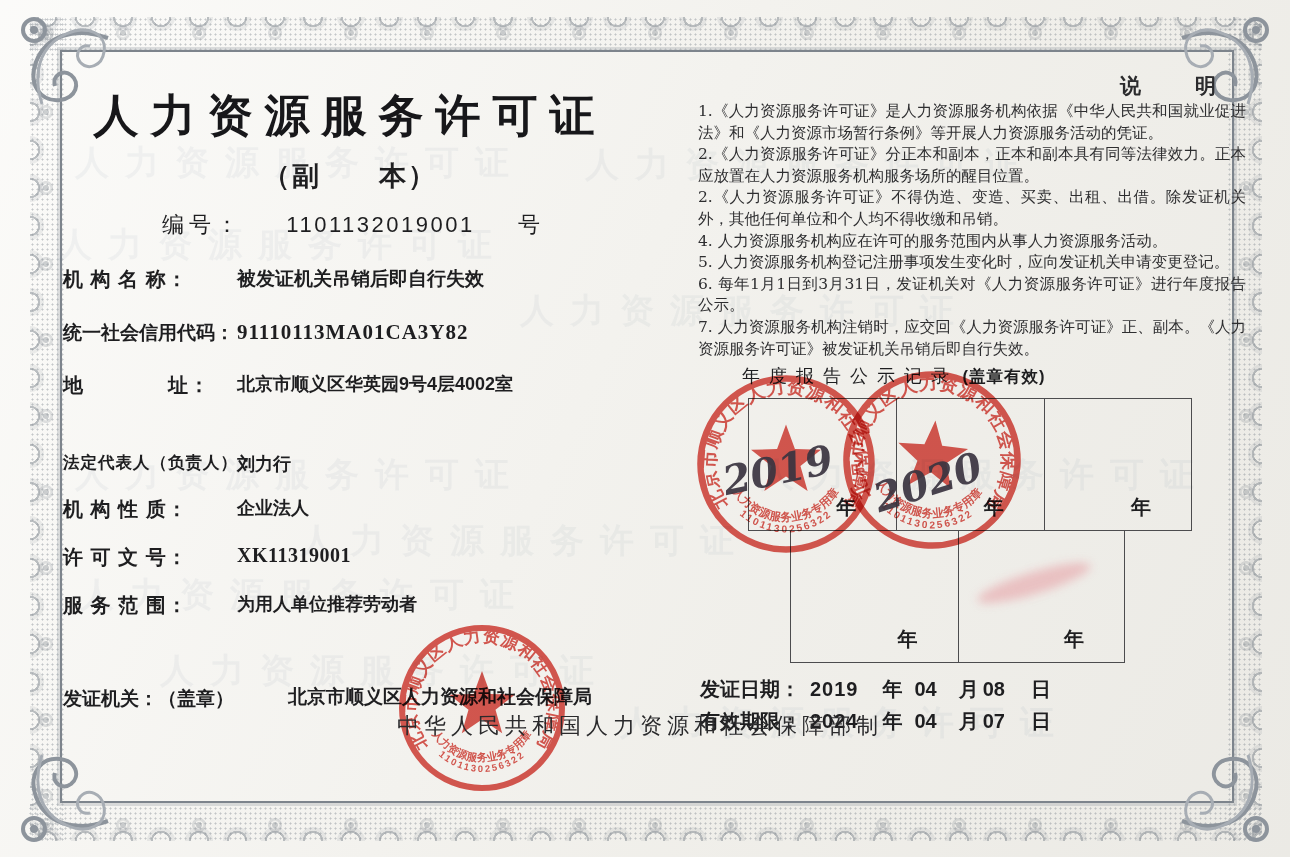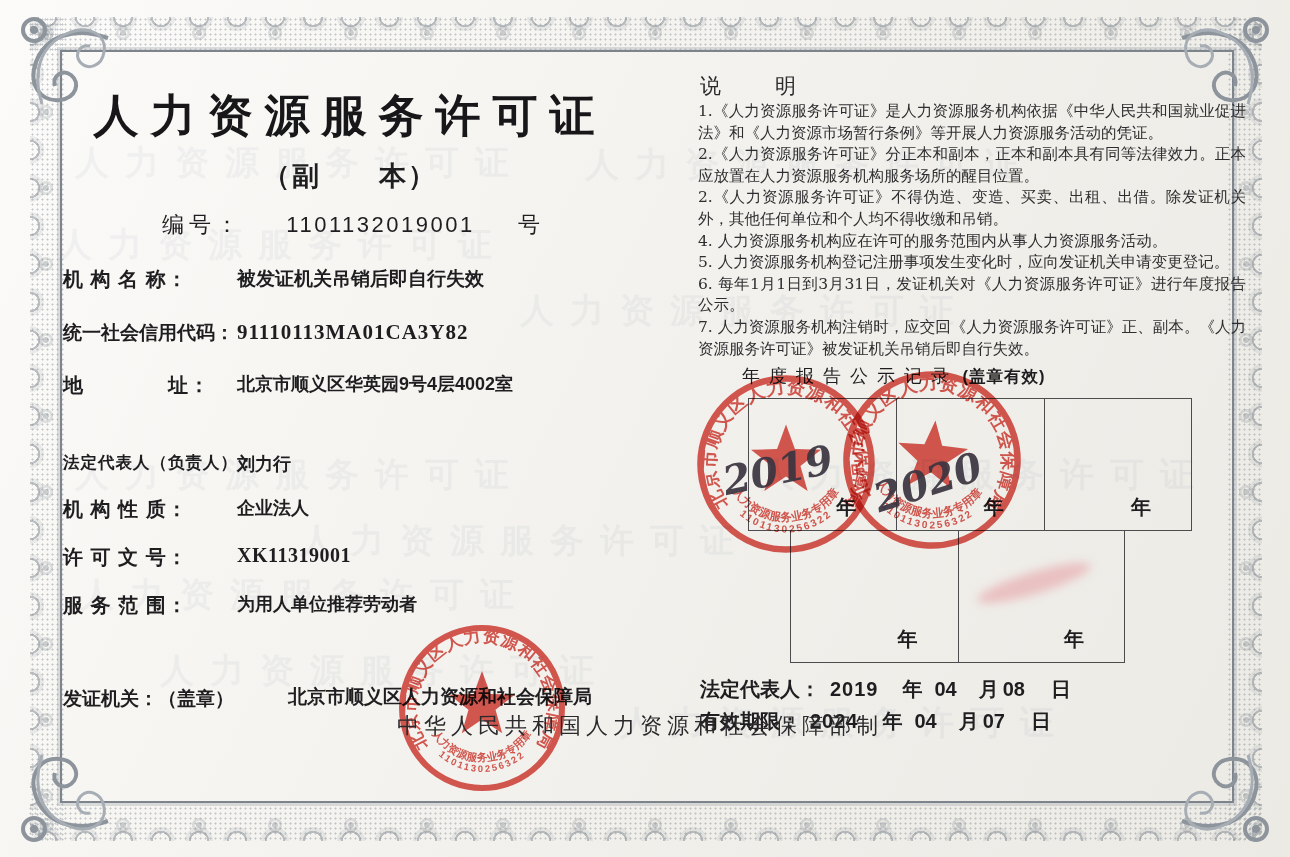--- a/index.html
+++ b/index.html
@@ -47,21 +47,21 @@
   .frow.legal .lbl{font-size:16.5px;font-weight:bold;transform:scaleX(.94);transform-origin:left;}
   .frow.legal .val{font-size:18px;}
   .frow.addr .val, .frow.type .val, .frow.scope .val{font-size:18px;}
   .frow.lic .val{font-family:"Liberation Serif",serif;font-size:20px;font-weight:700;letter-spacing:.5px;}
   .issuer{position:absolute;left:63px;top:686px;white-space:nowrap;}
   .issuer .lbl{font-size:19px;font-weight:bold;}
   .issuer .val{position:absolute;left:225px;top:-2px;font-size:19px;font-weight:bold;}
   .footer{position:absolute;left:330px;top:711px;width:620px;text-align:center;
           font-family:"DejaVu Serif",serif;font-size:22px;letter-spacing:5px;color:#2a2a2c;}
   
-  .ins-header{position:absolute;left:700px;top:72px;width:520px;text-align:left;font-size:21px;font-weight:normal;letter-spacing:4px;color:#2b2b2d;}
+  .ins-header{position:absolute;left:700px;top:72px;width:520px;text-align:right;font-size:21px;font-weight:bold;letter-spacing:4px;color:#2b2b2d;}
   .ins-list{position:absolute;left:698px;top:101px;width:548px;font-family:"DejaVu Serif",serif;
             font-size:15.5px;line-height:21.6px;color:#2e2e30;text-align:justify;}
   .annual-title{position:absolute;left:742px;top:364px;width:450px;text-align:left;white-space:nowrap;}
   .annual-title .t{font-family:"DejaVu Serif",serif;font-size:18px;letter-spacing:9px;}
   .annual-title .n{font-size:16.5px;font-weight:bold;letter-spacing:1px;}
   .ytable{position:absolute;border:1.5px solid #4c4c4e;display:grid;}
   .ytable .cell{position:relative;border-left:1.5px solid #4c4c4e;}
   .ytable .cell:first-child{border-left:none;}
   .ytable .ys{position:absolute;right:40px;bottom:9px;font-size:20px;font-weight:bold;}
   .row1{left:748px;top:398px;width:442px;height:131px;grid-template-columns:1fr 1fr 1fr;}
@@ -236,20 +236,20 @@
     <circle cx="100" cy="100" r="93" fill="none" stroke="#d8433b" stroke-width="7"></circle>
     <polygon points="100,57 109.7,83.7 138,84.6 115.7,102.1 123.5,129.4 100,113.5 76.5,129.4 84.3,102.1 62,84.6 90.3,83.7" fill="#d8433b"></polygon>
     <text font-size="20" letter-spacing="1"><textPath href="#sC-ring" startOffset="50%" text-anchor="middle">北京市顺义区人力资源和社会保障局</textPath></text>
     <text font-size="12.5"><textPath href="#sC-inner" startOffset="50%" text-anchor="middle">人力资源服务业务专用章</textPath></text>
     <text font-size="11" letter-spacing="2.5"><textPath href="#sC-code" startOffset="50%" text-anchor="middle">1101130256322</textPath></text>
   </svg>
   <div class="hand" style="left:722px;top:446px;transform:rotate(-12deg)">2019</div>
   <div class="hand" style="left:872px;top:458px;transform:rotate(-18deg)">2020</div>
 
   <div class="drow" style="top:676px">
-    <span>法定代表人：</span><span class="y">2019</span><span class="yc">年</span><span class="m">04</span><span class="mc">月</span><span class="d">08</span><span class="dc">日</span>
+    <span>发证日期：</span><span class="y">2019</span><span class="yc">年</span><span class="m">04</span><span class="mc">月</span><span class="d">08</span><span class="dc">日</span>
   </div>
   <div class="drow" style="top:708px">
     <span>有效期限：</span><span class="y">2024</span><span class="yc">年</span><span class="m">04</span><span class="mc">月</span><span class="d">07</span><span class="dc">日</span>
   </div>
 
   <div class="footer">中华人民共和国人力资源和社会保障部制</div>
 </div>
 
 </body></html>

